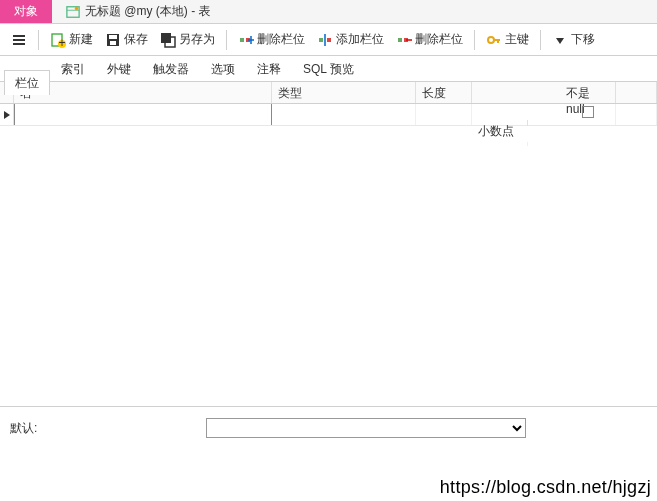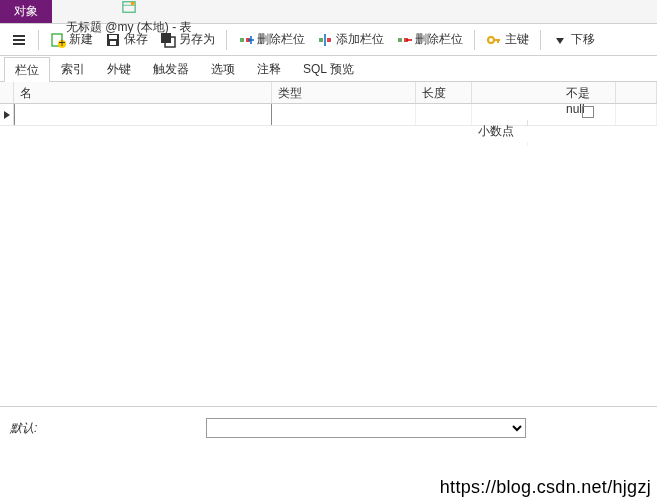--- a/index.html
+++ b/index.html
@@ -1,33 +1,33 @@
 <!DOCTYPE html>
 <html><head>
 <meta charset="utf-8">
 <style>
 * { box-sizing: border-box; margin: 0; padding: 0; font-family: "Microsoft YaHei", Arial, sans-serif; font-size: 12px; }
 body { background: #fff; width: 657px; height: 501px; overflow: hidden; position: relative; }
 
 
 .tabs { display: flex; height: 24px; background: #f5f5f5; border-bottom: 1px solid #d0d0d0; }
 .tab { display: flex; align-items: center; padding: 0 14px; gap: 5px; cursor: pointer; }
-.tab.active { background: #701a75; color: #fff; }
+.tab.active { background: #ec4899; color: #fff; }
 .tab .icon { width: 14px; height: 14px; display: flex; align-items: center; justify-content: center; }
 
 
 .toolbar { display: flex; align-items: center; height: 32px; padding: 0 6px; border-bottom: 1px solid #d0d0d0; gap: 2px; }
 .tbtn { display: flex; align-items: center; gap: 3px; padding: 3px 5px; cursor: pointer; color: #333; }
 .tbtn .icon { width: 16px; height: 16px; display: flex; align-items: center; justify-content: center; }
 .sep { width: 1px; height: 20px; background: #d0d0d0; margin: 0 4px; }
 
 
 .subtabs { display: flex; height: 26px; border-bottom: 1px solid #d0d0d0; padding-left: 4px; }
 .subtab { padding: 4px 10px; cursor: pointer; color: #333; border: 1px solid transparent; border-bottom: none; }
-.subtab.active { border-color: #d0d0d0; background: #fff; position: relative; top: 1px; }
+.subtab.active { border-color: #d0d0d0; background: #fff; position: relative; top: 14px; }
 
 
 .grid-header { display: flex; height: 22px; border-bottom: 1px solid #d0d0d0; background: #fafafa; }
 .gh-cell { border-right: 1px solid #e0e0e0; padding: 3px 6px; color: #333; }
 .grid-body { display: flex; height: 22px; border-bottom: 1px solid #e8e8e8; }
 .row-marker { width: 14px; border-right: 1px solid #e0e0e0; display: flex; align-items: center; justify-content: center; }
 .gb-cell { border-right: 1px solid #f0f0f0; padding: 2px 4px; }
 .chk { width: 12px; height: 12px; border: 1px solid #888; display: inline-block; }
 
 .col-name { width: 258px; }
@@ -35,36 +35,36 @@
 .col-len  { width: 56px; }
 .col-dec  { width: 56px; margin-top: 38px; }
 .col-null { width: 56px; text-align: left; margin-left: 32px; }
 .col-end  { flex: 1; }
 
 .main-space { height: 280px; }
 
 
 .bottom { border-top: 1px solid #d0d0d0; padding: 8px 10px; }
 .frow { display: flex; align-items: center; height: 26px; gap: 6px; }
-.frow label { width: 190px; color: #333; font-style: italic; }
+.frow label { width: 190px; color: #333; }
 .frow select, .frow input[type=text] { height: 20px; border: 1px solid #999; padding: 0 3px; background: #fff; }
 .frow select { width: 320px; }
 .frow input[type=text] { width: 320px; }
 .dots-btn { width: 24px; height: 20px; border: 1px solid #999; background: #f0f0f0; cursor: pointer; display: flex; align-items: center; justify-content: center; }
 
 .watermark { position: absolute; bottom: 3px; right: 6px; color: #000000; font-size: 18px; font-family: Arial; letter-spacing: 0.3px; }
 </style>
 </head>
 <body>
 
 <div class="tabs">
   <div class="tab active">
     <span>对象</span>
   </div>
-  <div class="tab" style="background:#f5f5f5;color:#333;flex-direction:column;">
+  <div class="tab" style="background:#f5f5f5;color:#333;">
     <span class="icon">
       <svg width="14" height="14" viewBox="0 0 16 16">
           <rect x="1" y="2" width="14" height="12" fill="none" stroke="#5b8" stroke-width="1.5"></rect>
           <line x1="1" y1="6" x2="15" y2="6" stroke="#5b8"></line>
           <circle cx="12" cy="4" r="2" fill="#f90"></circle>
         </svg>
     </span>
     <span>无标题 @my (本地) - 表</span>
   </div>
 </div>

